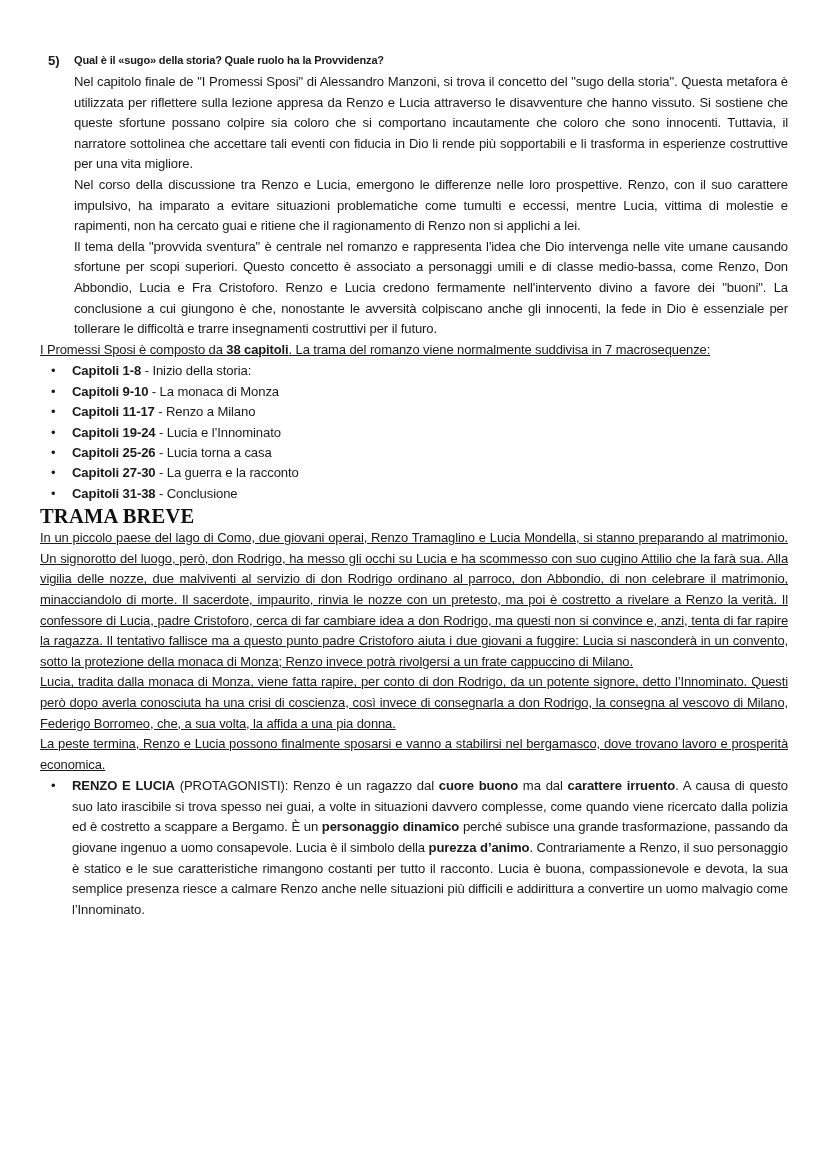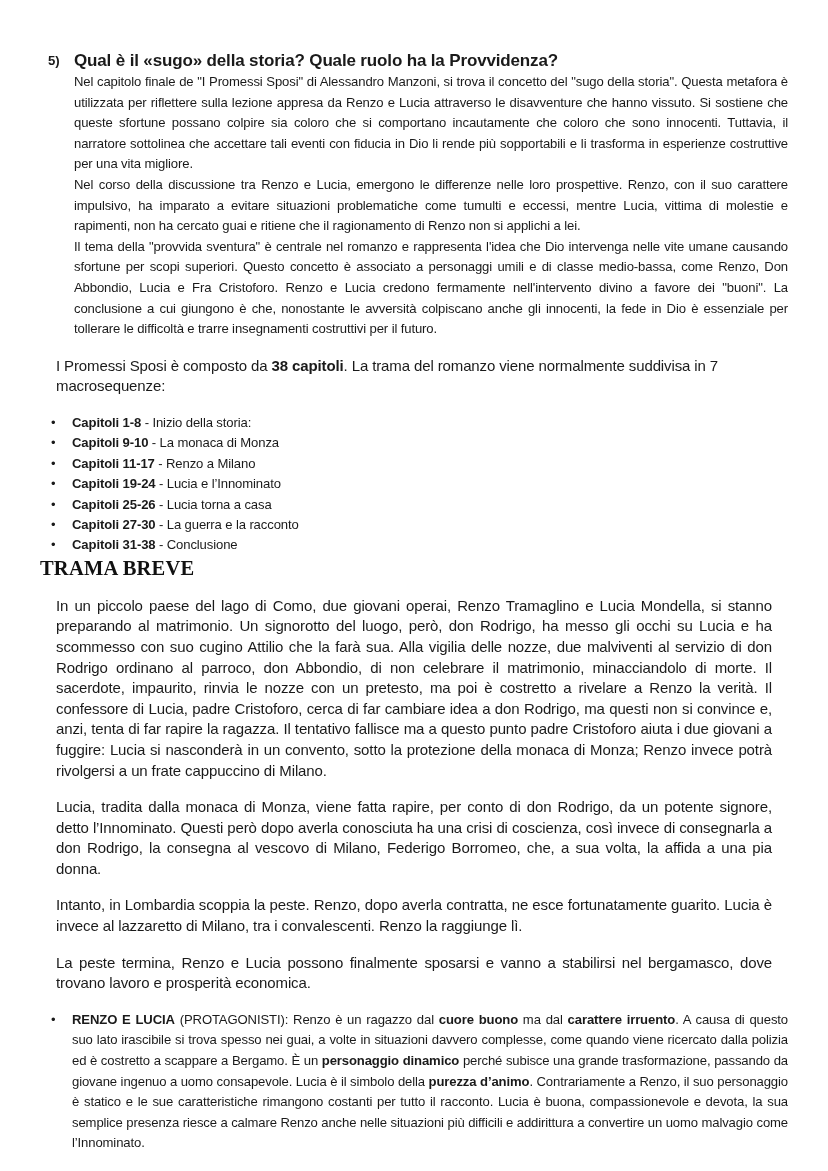--- a/index.html
+++ b/index.html
@@ -33,21 +33,21 @@
   .qnum {
     position: absolute;
     left: 8px;
     top: 0;
     font-size: 13.2px;
     font-weight: bold;
     line-height: 21px;
     letter-spacing: -0.1px;
   }
   .qtitle {
-    font-size: 17px;
+    font-size: 11px;
     font-weight: bold;
     line-height: 21px;
     letter-spacing: -0.15px;
     margin: 0 0 1px 0;
   }
   .qbody p {
     margin: 0;
     font-size: 13.1px;
     line-height: 20.6px;
     text-align: justify;
@@ -65,25 +65,26 @@
     letter-spacing: 0.2px;
     margin: 0;
     color: #111111;
   }
   .sec-macro   { margin-top: 22px; margin-bottom: 5px; }
   .sec-trama   { margin-top: 24px; margin-bottom: 5px; }
   .sec-persona { margin-top: 26px; margin-bottom: 6px; }
 
   
   .body-p {
-    margin: 16px;
-    font-size: 15px;
+    margin: 0;
+    font-size: 13px;
     line-height: 20.6px;
     text-align: justify;
     letter-spacing: -0.12px;
+    text-decoration: underline;
   }
   .body-p.noj { text-align: left; }
 
   
   ul.bullets {
     list-style: none;
     margin: 1px 0 0 0;
     padding: 0;
   }
   ul.bullets > li {
@@ -159,21 +160,20 @@
     <li>
       <span class="bullet-dot">•</span>
       <b class="lbl">Capitoli 31-38</b><span> - Conclusione</span>
     </li>
   </ul>
 
   <h2 class="section sec-trama">TRAMA BREVE</h2>
 
   <p class="body-p">In un piccolo paese del lago di Como, due giovani operai, Renzo Tramaglino e Lucia Mondella, si stanno preparando al matrimonio. Un signorotto del luogo, però, don Rodrigo, ha messo gli occhi su Lucia e ha scommesso con suo cugino Attilio che la farà sua. Alla vigilia delle nozze, due malviventi al servizio di don Rodrigo ordinano al parroco, don Abbondio, di non celebrare il matrimonio, minacciandolo di morte. Il sacerdote, impaurito, rinvia le nozze con un pretesto, ma poi è costretto a rivelare a Renzo la verità. Il confessore di Lucia, padre Cristoforo, cerca di far cambiare idea a don Rodrigo, ma questi non si convince e, anzi, tenta di far rapire la ragazza. Il tentativo fallisce ma a questo punto padre Cristoforo aiuta i due giovani a fuggire: Lucia si nasconderà in un convento, sotto la protezione della monaca di Monza; Renzo invece potrà rivolgersi a un frate cappuccino di Milano.</p>
   <p class="body-p">Lucia, tradita dalla monaca di Monza, viene fatta rapire, per conto di don Rodrigo, da un potente signore, detto l’Innominato. Questi però dopo averla conosciuta ha una crisi di coscienza, così invece di consegnarla a don Rodrigo, la consegna al vescovo di Milano, Federigo Borromeo, che, a sua volta, la affida a una pia donna.</p>
-  <p class="body-p">Intanto, in Lombardia scoppia la peste. Renzo, dopo averla contratta, ne esce fortunatamente guarito. Lucia è invece al lazzaretto di Milano, tra i convalescenti. Renzo la raggiunge lì.</p>
   <p class="body-p">La peste termina, Renzo e Lucia possono finalmente sposarsi e vanno a stabilirsi nel bergamasco, dove trovano lavoro e prosperità economica.</p>
 
 
   <ul class="bullets para">
     <li>
       <span class="bullet-dot">•</span><b>RENZO E LUCIA</b><span> (PROTAGONISTI): </span><span>Renzo è un ragazzo dal </span><b>cuore buono</b><span> ma dal </span><b>carattere irruento</b><span>. A causa di questo suo lato irascibile si trova spesso nei guai, a volte in situazioni davvero complesse, come quando viene ricercato dalla polizia ed è costretto a scappare a Bergamo. È un </span><b>personaggio dinamico</b><span> perché subisce una grande trasformazione, passando da giovane ingenuo a uomo consapevole. Lucia è il simbolo della </span><b>purezza d’animo</b><span>. Contrariamente a Renzo, il suo personaggio è statico e le sue caratteristiche rimangono costanti per tutto il racconto. Lucia è buona, compassionevole e devota, la sua semplice presenza riesce a calmare Renzo anche nelle situazioni più difficili e addirittura a convertire un uomo malvagio come l’Innominato.</span>
     </li>
   </ul>
 
 </div>

